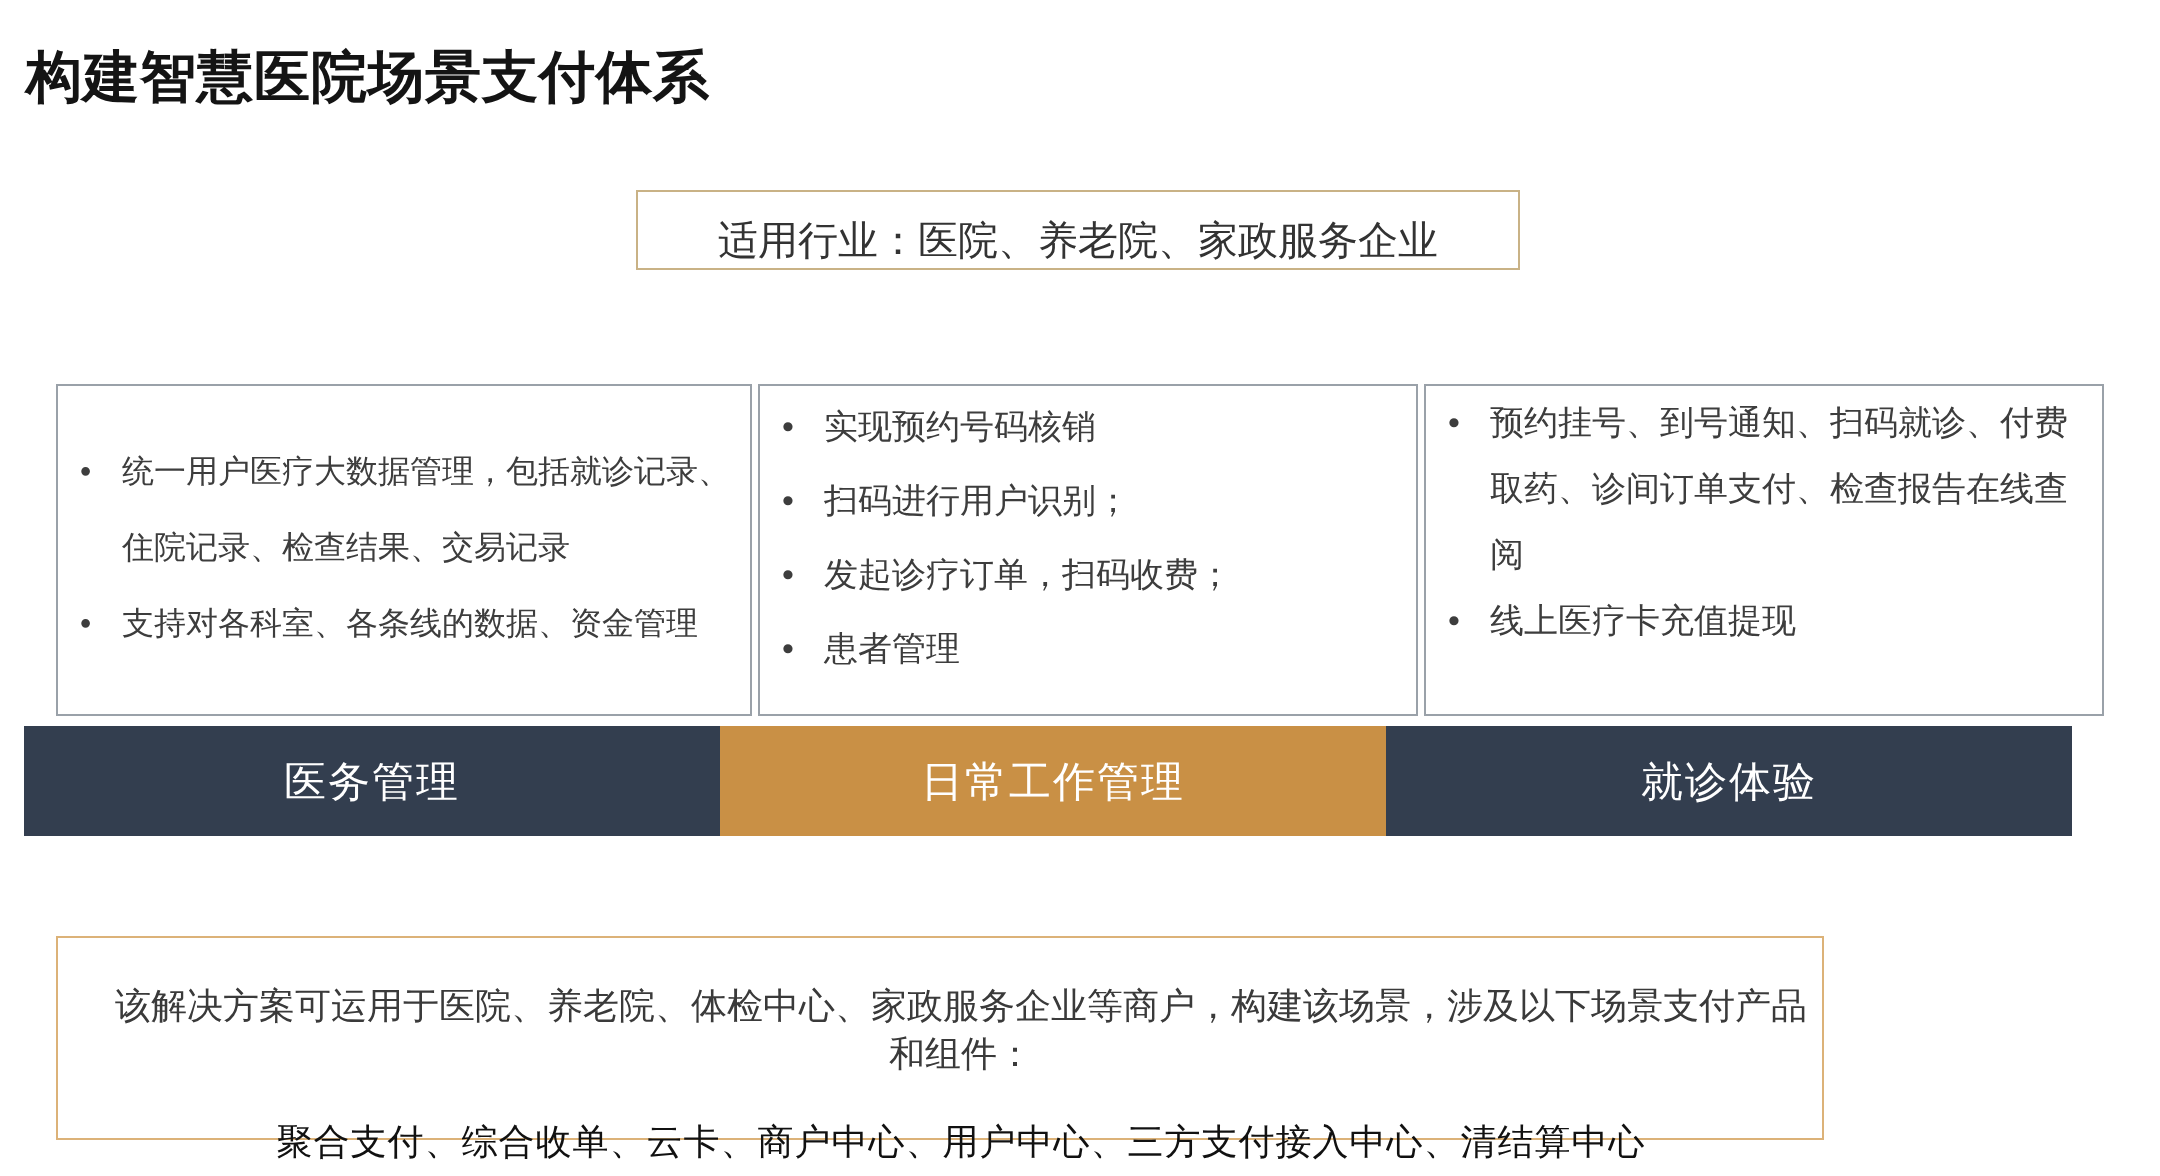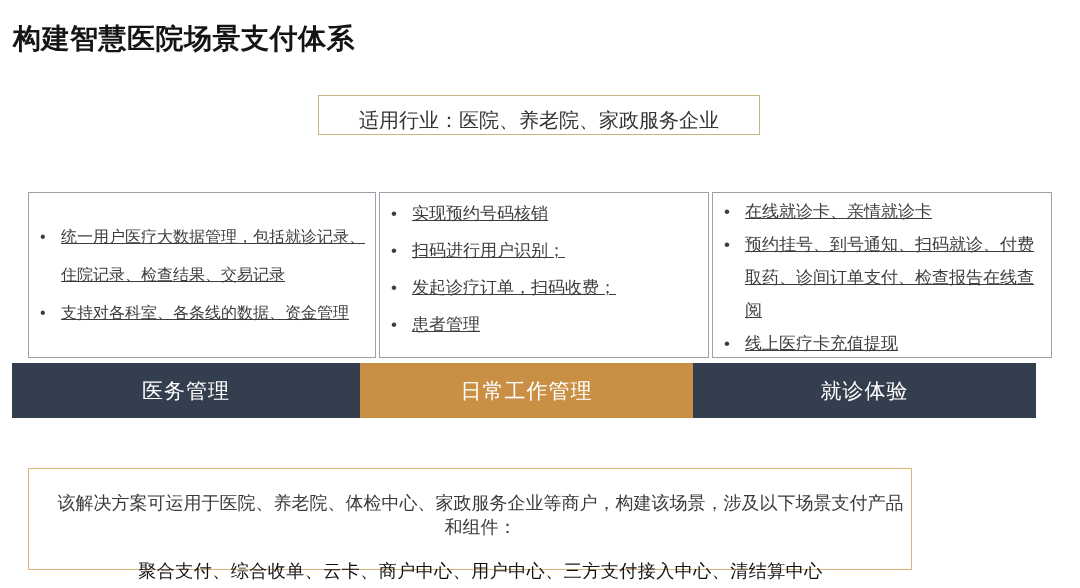--- a/index.html
+++ b/index.html
@@ -54,21 +54,21 @@
     column-gap: 3px;
   }
   .col-box {
     border: 1px solid #9aa1a9;
     background: #ffffff;
     display: flex;
     flex-direction: column;
     padding: 2px 4px 2px 0;
     overflow: hidden;
   }
-  .col-box ul { list-style: none; width: 100%; text-decoration: underline; }
+  .col-box ul { list-style: none; width: 100%; }
   .col-box li {
     position: relative;
     padding-left: 32px;
     color: #3d3d3d;
   }
   .col-box li::before {
     content: "\2022";
     position: absolute;
     left: 11px;
     top: 0;
@@ -152,21 +152,20 @@
       <ul>
         <li>实现预约号码核销</li>
         <li>扫码进行用户识别；</li>
         <li>发起诊疗订单，扫码收费；</li>
         <li>患者管理</li>
       </ul>
     </div>
 
     <div class="col-box col-box--3">
       <ul>
-        <li>在线就诊卡、亲情就诊卡</li>
         <li>预约挂号、到号通知、扫码就诊、付费取药、诊间订单支付、检查报告在线查阅</li>
         <li>线上医疗卡充值提现</li>
       </ul>
     </div>
 
   </div>
 
   <div class="bars">
     <div class="bar bar--1">医务管理</div>
     <div class="bar bar--2">日常工作管理</div>

